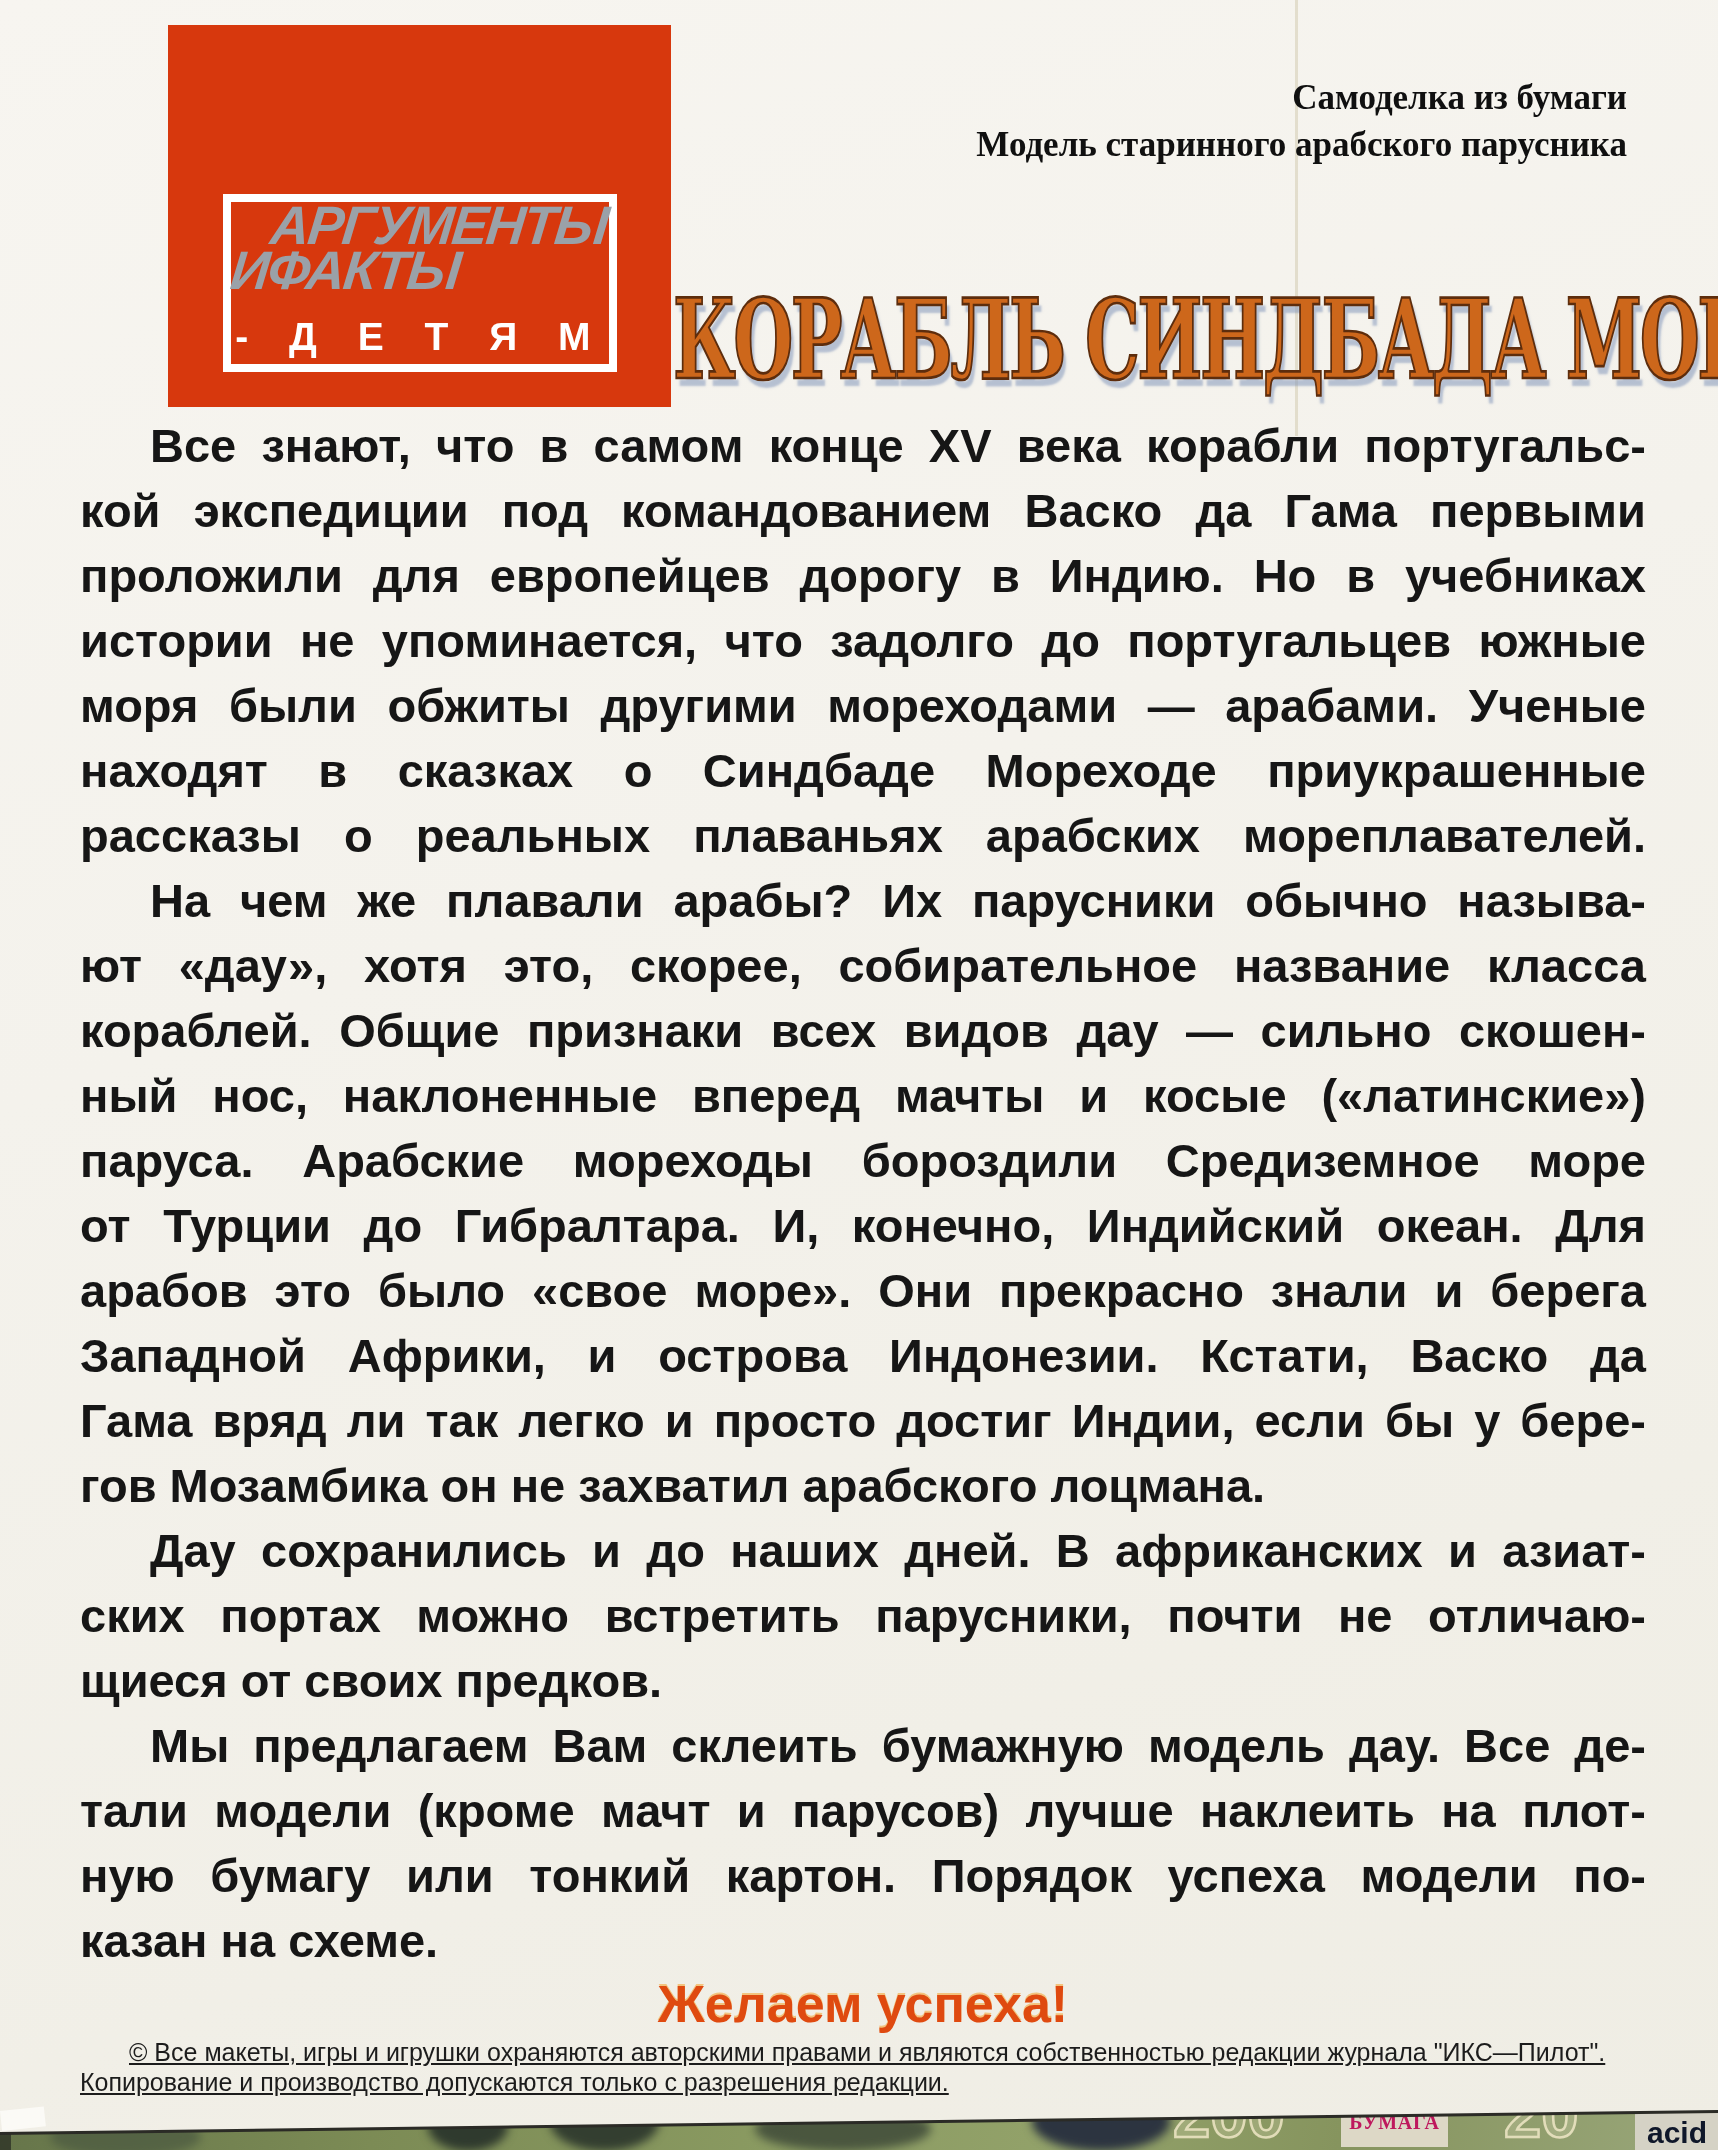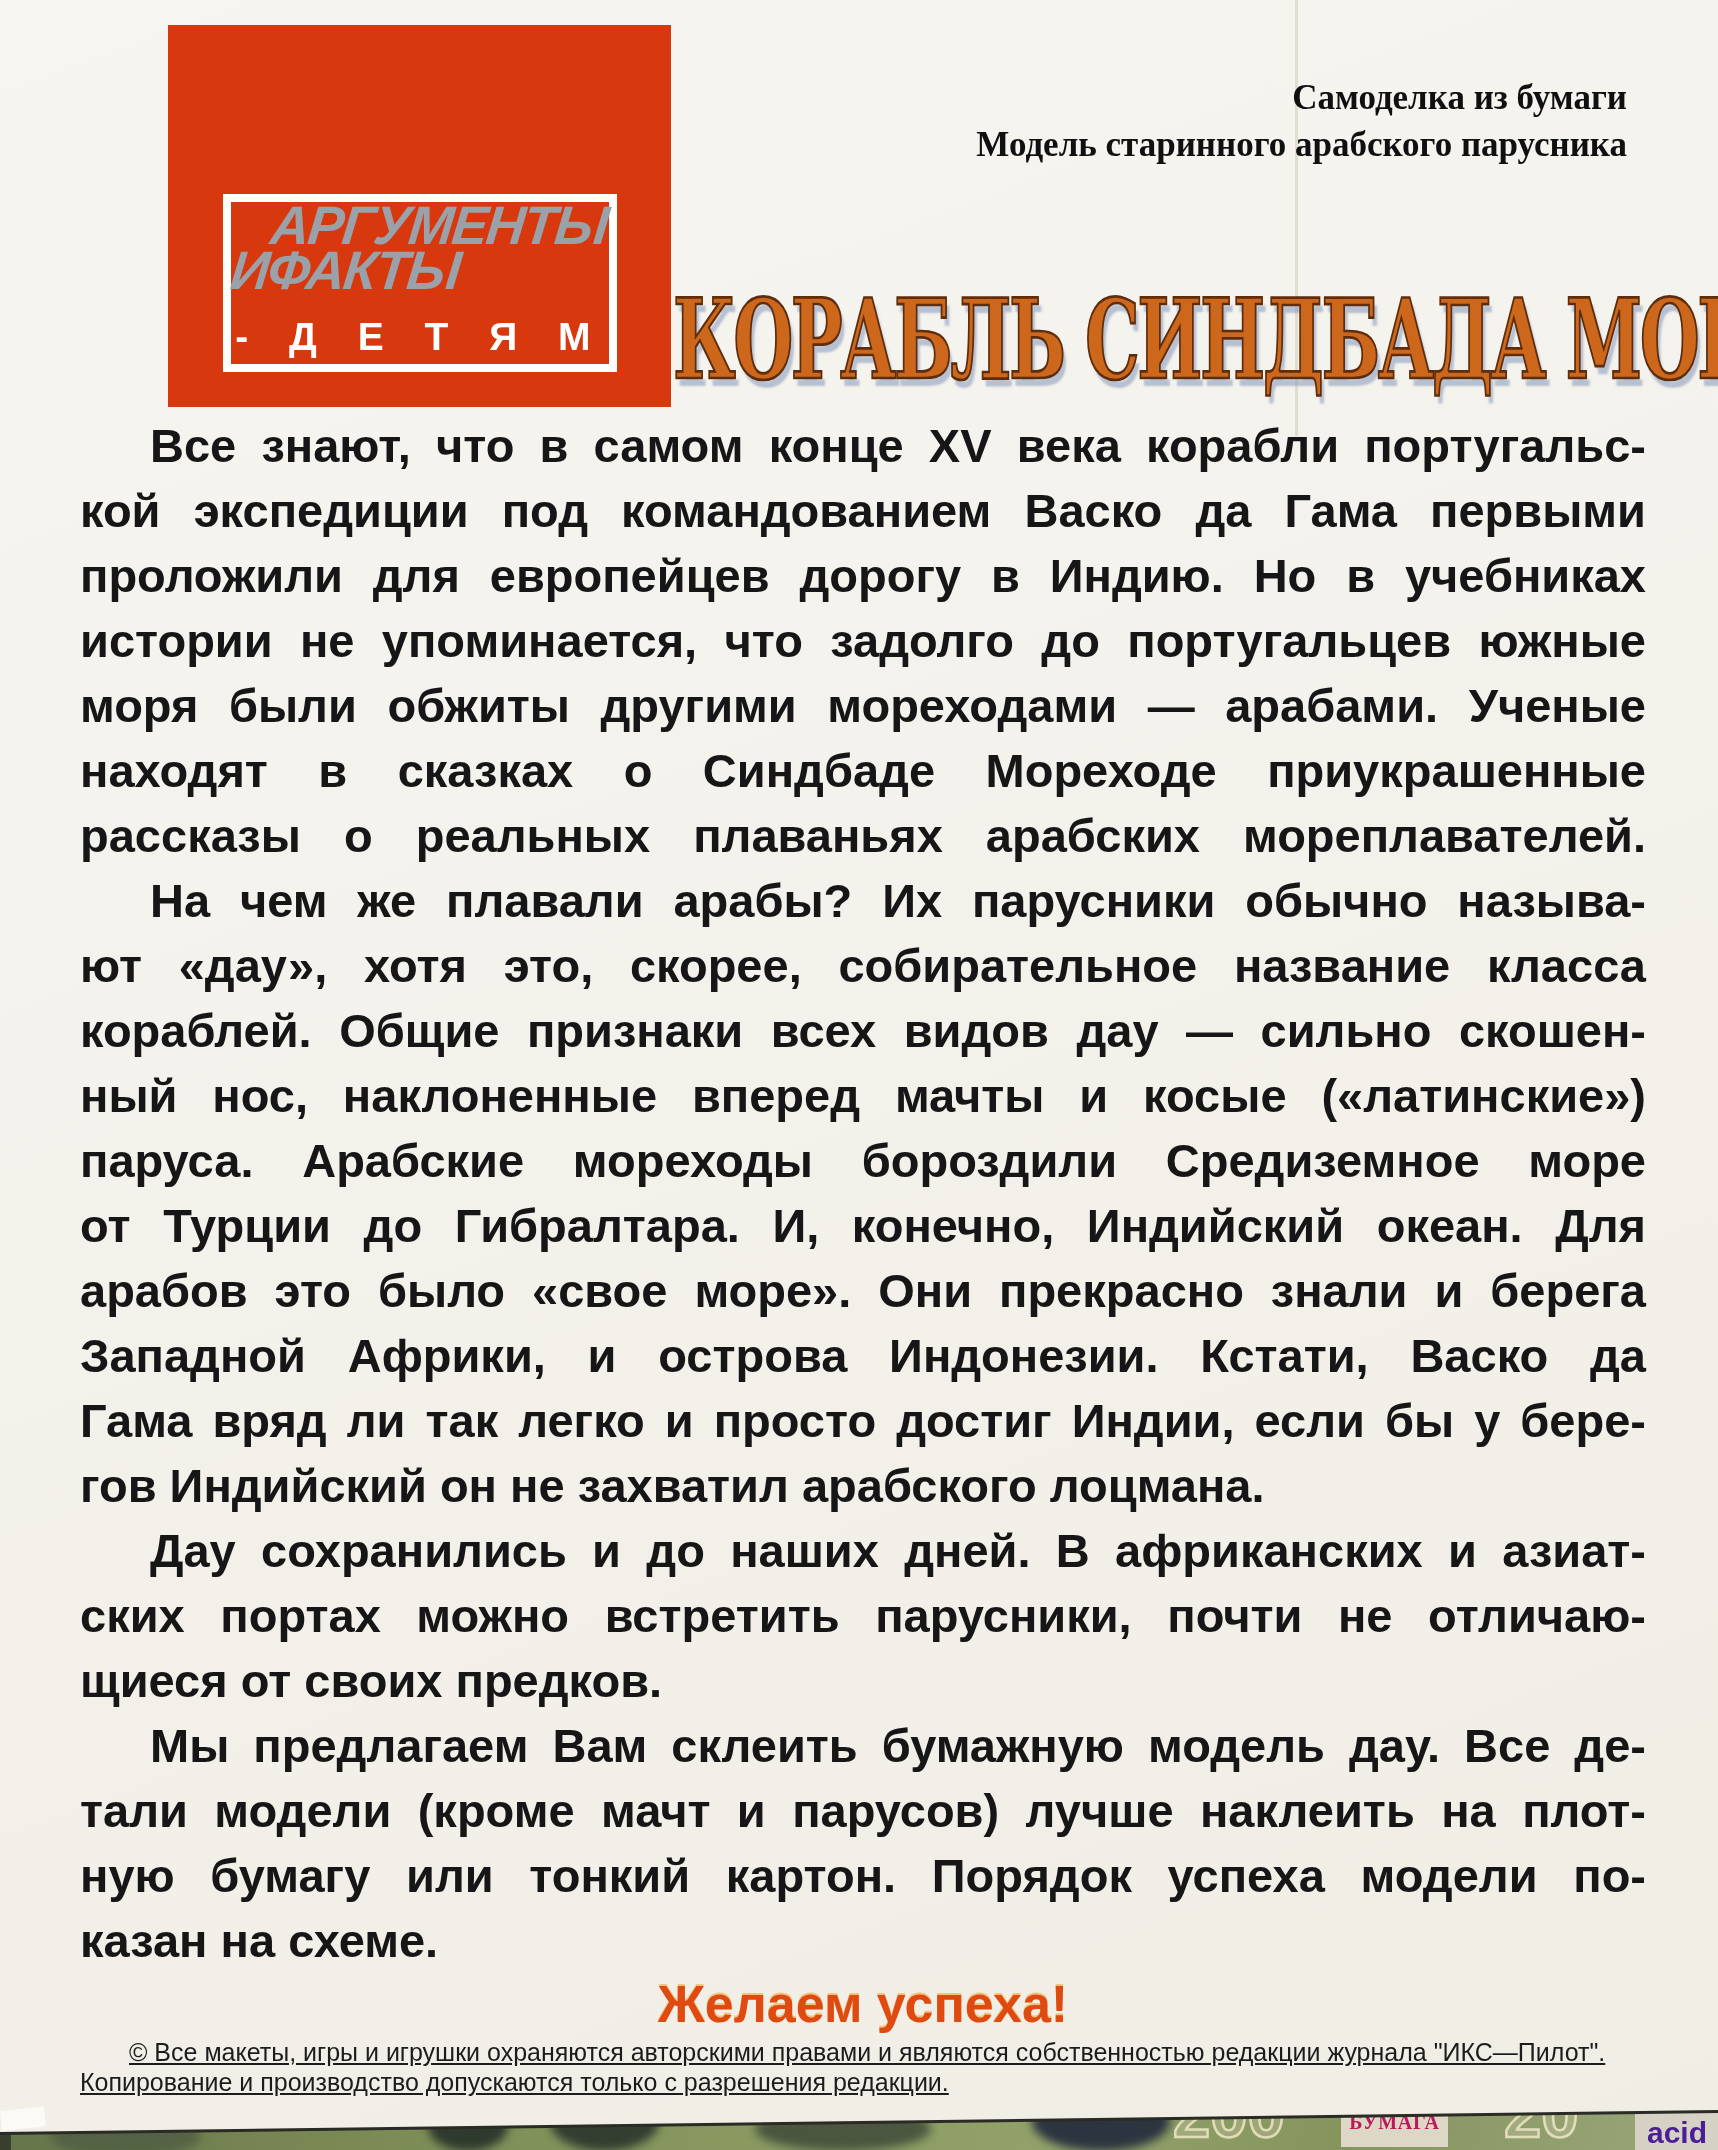--- a/index.html
+++ b/index.html
@@ -10,21 +10,21 @@
   .photo-strip{position:absolute;left:0;top:2092px;width:1718px;height:59px;
     background:linear-gradient(100deg,#66754a 0%,#7c8b55 22%,#8a9a61 45%,#93a26a 62%,#86945e 78%,#9aa77b 100%);}
   .blob{position:absolute;border-radius:50%;filter:blur(5px);}
   .strip-num{position:absolute;font-weight:700;font-size:67px;line-height:67px;
     color:rgba(240,233,205,0.20);-webkit-text-stroke:2.5px rgba(238,230,198,0.85);
     font-family:"Liberation Sans",sans-serif;}
   .paper-label{position:absolute;background:#ddd8c6;color:#be185d;text-align:center;
     font-family:"Liberation Serif",serif;font-weight:700;}
   .paper-label .pl1{font-size:14.3px;line-height:16px;letter-spacing:0.8px;}
   .paper-label .pl2{font-size:20px;line-height:22px;letter-spacing:0.8px;}
-  .acid-box{position:absolute;background:#d5d2c5;color:#4c1d95;font-weight:700;
+  .acid-box{position:absolute;background:#d5d2c5;color:#0f172a;font-weight:700;
     font-size:30px;text-align:center;font-family:"Liberation Sans",sans-serif;}
   .edge-l{position:absolute;left:0;top:0;width:11px;height:59px;background:#20231d;opacity:.65;}
 
   
   .page{position:absolute;left:0;top:0;width:1718px;height:2151px;
     background:linear-gradient(160deg,#f7f5f0 0%,#f4f2ec 40%,#f1efe7 75%,#efede4 100%);
     clip-path:polygon(0 0,1718px 0,1718px 2112px,0 2134px);}
   .page-edge{position:absolute;left:-5px;top:2132px;width:1732px;height:2.5px;background:#2b2b26;
     transform:rotate(-0.73deg);transform-origin:0 50%;}
   .fold{position:absolute;left:0;top:2111px;width:44px;height:20px;background:#fbfaf6;
@@ -123,21 +123,21 @@
         <div class="line">рассказы о реальных плаваньях арабских мореплавателей.</div>
         <div class="line ind">На чем же плавали арабы? Их парусники обычно называ-</div>
         <div class="line">ют «дау», хотя это, скорее, собирательное название класса</div>
         <div class="line">кораблей. Общие признаки всех видов дау — сильно скошен-</div>
         <div class="line">ный нос, наклоненные вперед мачты и косые («латинские»)</div>
         <div class="line">паруса. Арабские мореходы бороздили Средиземное море</div>
         <div class="line">от Турции до Гибралтара. И, конечно, Индийский океан. Для</div>
         <div class="line">арабов это было «свое море». Они прекрасно знали и берега</div>
         <div class="line">Западной Африки, и острова Индонезии. Кстати, Васко да</div>
         <div class="line">Гама вряд ли так легко и просто достиг Индии, если бы у бере-</div>
-        <div class="line noj">гов Индийский он не захватил арабского лоцмана.</div>
+        <div class="line noj">гов Мозамбика он не захватил арабского лоцмана.</div>
         <div class="line ind">Дау сохранились и до наших дней. В африканских и азиат-</div>
         <div class="line">ских портах можно встретить парусники, почти не отличаю-</div>
         <div class="line noj">щиеся от своих предков.</div>
         <div class="line ind">Мы предлагаем Вам склеить бумажную модель дау. Все де-</div>
         <div class="line">тали модели (кроме мачт и парусов) лучше наклеить на плот-</div>
         <div class="line">ную бумагу или тонкий картон. Порядок успеха модели по-</div>
         <div class="line noj">казан на схеме.</div>
       </div>
 
     <div class="success">Желаем успеха!</div>

